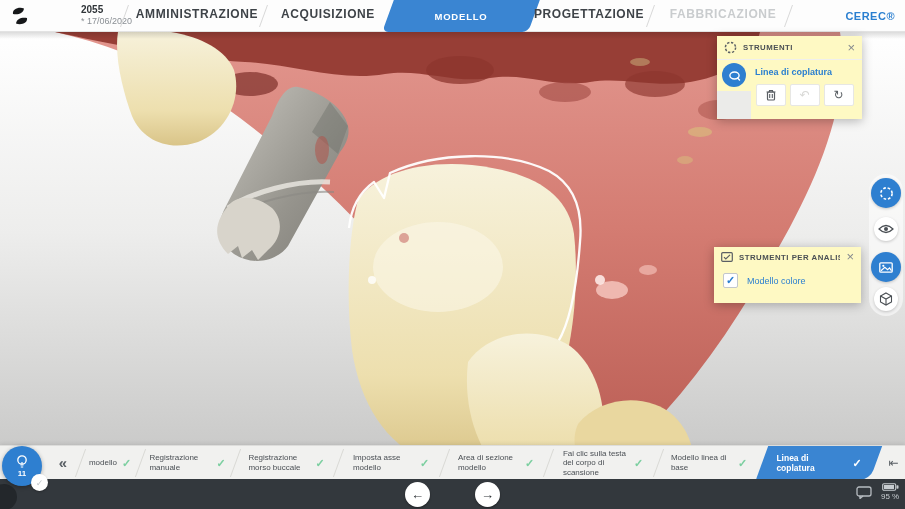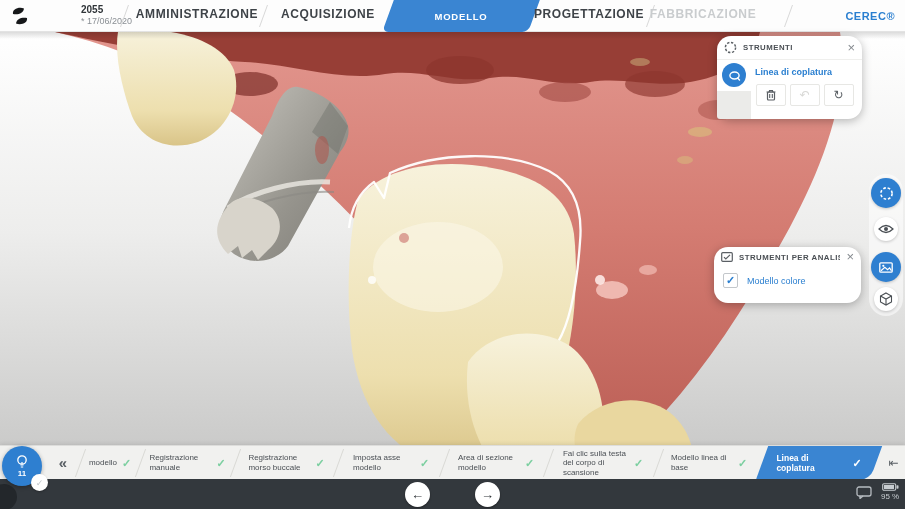--- a/index.html
+++ b/index.html
@@ -25,21 +25,21 @@
   .navsep { position:absolute; top:5px; width:1px; height:22px; background:#d8d8d8; transform:skewX(-20deg); }
   .brand { position:absolute; right:10px; top:0; height:32px; display:flex; align-items:center;
            font-size:11px; font-weight:bold; letter-spacing:.5px; color:#2a7fd0; }
 
   
   .scene { position:absolute; left:0; top:32px; width:905px; height:447px; z-index:1; }
   .topshade { position:absolute; left:0; top:32px; width:905px; height:7px; z-index:2;
               background:linear-gradient(rgba(0,0,0,.14), rgba(0,0,0,0)); pointer-events:none; }
 
   
-  .panel { position:absolute; background:#ffffff; border-radius:14px; z-index:40;
+  .panel { position:absolute; background:#fef9c3; border-radius:0; z-index:40;
            box-shadow:0 2px 10px rgba(0,0,0,.28); }
   .panel-head { display:flex; align-items:center; gap:6px; padding:5px 7px; }
   .panel-title { flex:1; font-size:7.8px; font-weight:600; letter-spacing:.5px; color:#4a4f54;
                  white-space:nowrap; overflow:hidden; }
   .panel-close { font-size:13px; color:#84898e; line-height:10px; cursor:pointer; font-weight:300; }
   #tools-panel { left:717px; top:36px; width:145px; height:83px; }
   #tools-panel .panel-head { border-bottom:1px solid #efefed; }
   .tools-body { display:flex; height:59px; }
   .tools-left { width:34px; display:flex; flex-direction:column; align-items:center; }
   .tool-circle { width:24px; height:24px; border-radius:50%; background:#2e7fd0; margin-top:3px;
@@ -190,21 +190,21 @@
       <div class="casedate">* 17/06/2020</div>
     </div>
     <div class="navsep" style="left:124px"></div>
     <div class="tab" style="left:130px;width:134px">AMMINISTRAZIONE</div>
     <div class="navsep" style="left:263px"></div>
     <div class="tab" style="left:265px;width:126px">ACQUISIZIONE</div>
     <div class="tab-active-bg"></div>
     <div class="tab-active-label">MODELLO</div>
     <div class="tab" style="left:527px;width:124px">PROGETTAZIONE</div>
     <div class="navsep" style="left:650px"></div>
-    <div class="tab disabled" style="left:639px;width:128px">FABBRICAZIONE</div>
+    <div class="tab disabled" style="left:659px;width:128px">FABBRICAZIONE</div>
     <div class="navsep" style="left:788px"></div>
     <div class="brand">CEREC®</div>
   </div>
 
   <div class="panel" id="tools-panel">
     <div class="panel-head">
       <svg width="13" height="13" viewBox="0 0 14 14">
         <circle cx="7" cy="7" r="5.5" fill="none" stroke="#5a5f64" stroke-width="1.6" stroke-dasharray="2.5 1.8"></circle>
       </svg>
       <span class="panel-title">STRUMENTI</span>

